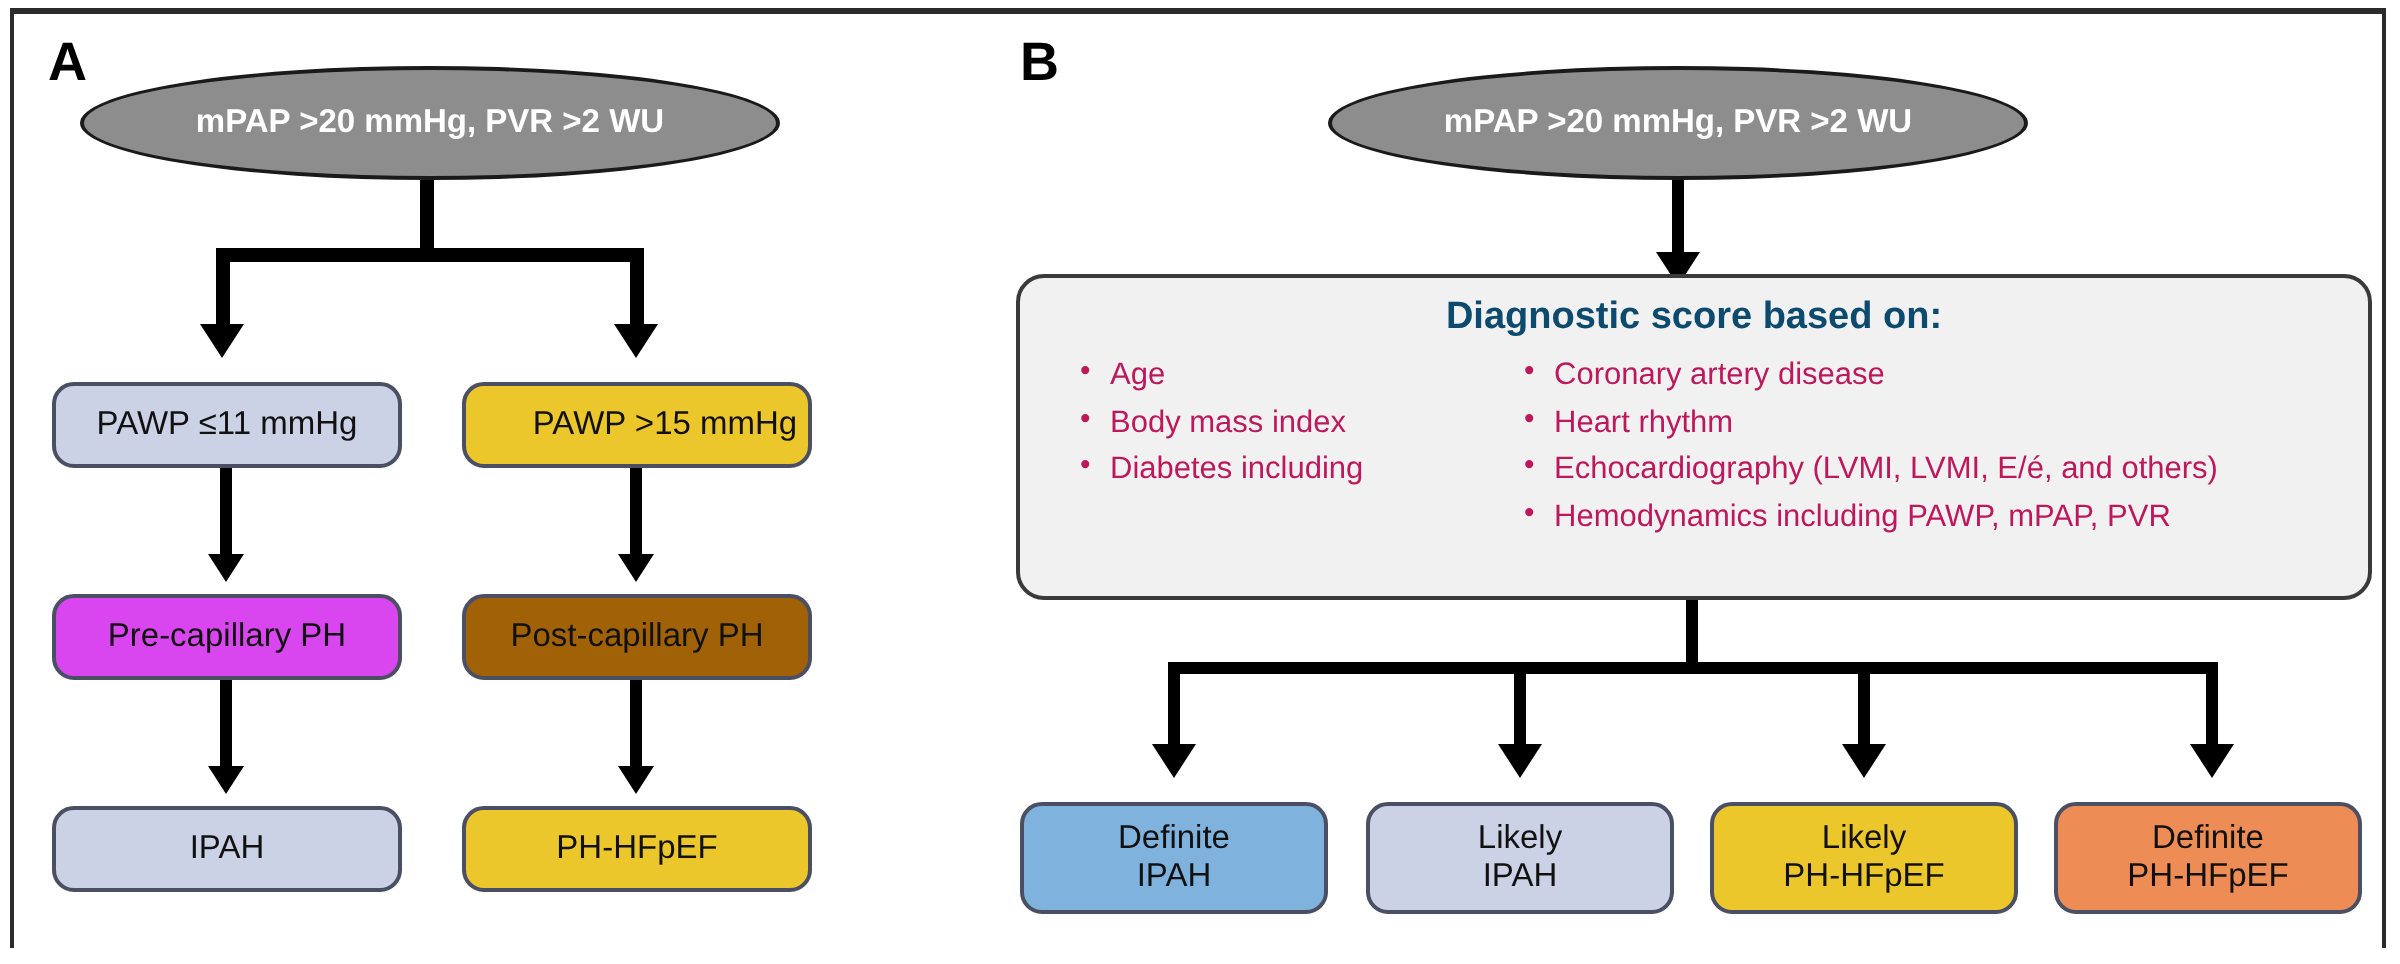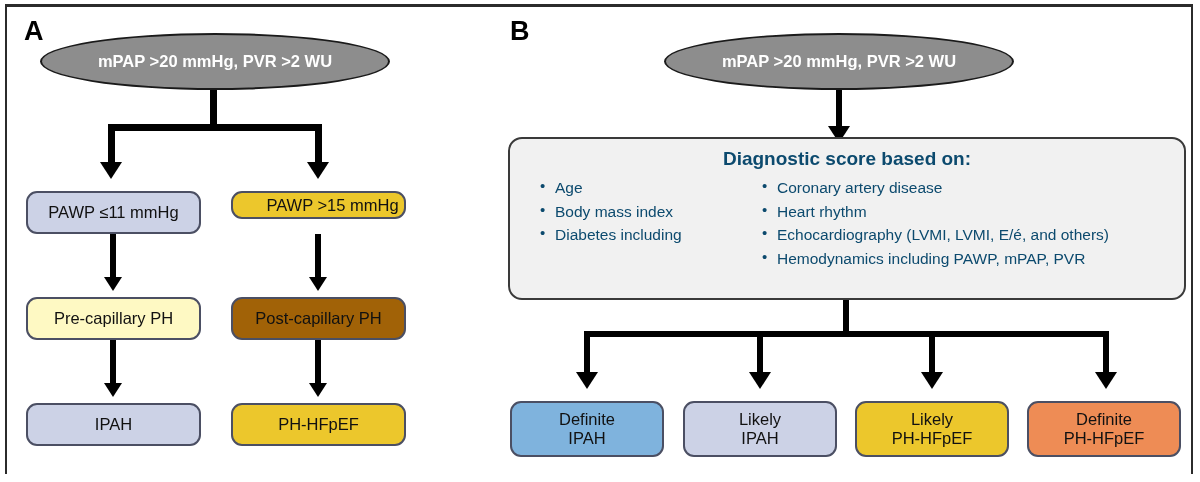--- a/index.html
+++ b/index.html
@@ -39,21 +39,21 @@
     position:absolute;box-sizing:border-box;
     background:#f1f1f1;border:2px solid #3a3a3a;border-radius:14px;
   }
   .score-title{
     text-align:center;font-weight:bold;font-size:19px;color:#0c4a6e;
     margin-top:9px;
   }
   .score-cols{display:flex;margin-top:6px;padding-left:30px;}
   .score-col{list-style:none;margin:0;padding:0;}
   .score-col li{
-    font-size:15.5px;color:#0c4a6e;line-height:1.52;
+    font-size:15.5px;color:#be185d;line-height:1.52;
     position:relative;padding-left:15px;white-space:nowrap;
   }
   .score-col li:before{
     content:"\2022";position:absolute;left:0;top:-1px;font-size:15px;
   }
   .col-a{width:222px;}
 
   
   .vline{position:absolute;background:#000;}
   .hline{position:absolute;background:#000;}
@@ -89,27 +89,27 @@
     <div class="vline" style="left:108px;top:124px;width:7px;height:40px;"></div>
     <div class="arrowhead" style="left:100px;top:162px;"></div>
 
     <div class="vline" style="left:315px;top:124px;width:7px;height:40px;"></div>
     <div class="arrowhead" style="left:307px;top:162px;"></div>
 
     <div class="rbox" style="left:26px;top:191px;width:175px;height:43px;font-size:16.5px;background:#ccd2e6;">PAWP ≤11 mmHg</div>
     <div class="vline" style="left:110px;top:234px;width:6px;height:49px;"></div>
     <div class="arrowhead small" style="left:104px;top:277px;"></div>
 
-    <div class="rbox" style="left:26px;top:297px;width:175px;height:43px;font-size:16.5px;background:#fef9c3;">Pre-capillary PH</div>
+    <div class="rbox" style="left:26px;top:297px;width:175px;height:43px;font-size:16.5px;background:#d946ef;">Pre-capillary PH</div>
     <div class="vline" style="left:110px;top:340px;width:6px;height:49px;"></div>
     <div class="arrowhead small" style="left:104px;top:383px;"></div>
 
     <div class="rbox" style="left:26px;top:403px;width:175px;height:43px;font-size:16.5px;background:#ccd2e6;">IPAH</div>
 
-    <div class="rbox" style="left:231px;top:191px;width:175px;height:28px;font-size:16.5px;background:#ecc72c;padding-left:28px;">PAWP &gt;15 mmHg</div>
+    <div class="rbox" style="left:231px;top:191px;width:175px;height:43px;font-size:16.5px;background:#ecc72c;padding-left:28px;">PAWP &gt;15 mmHg</div>
     <div class="vline" style="left:315px;top:234px;width:6px;height:49px;"></div>
     <div class="arrowhead small" style="left:309px;top:277px;"></div>
 
     <div class="rbox" style="left:231px;top:297px;width:175px;height:43px;font-size:16.5px;background:#a16207;">Post-capillary PH</div>
     <div class="vline" style="left:315px;top:340px;width:6px;height:49px;"></div>
     <div class="arrowhead small" style="left:309px;top:383px;"></div>
 
     <div class="rbox" style="left:231px;top:403px;width:175px;height:43px;font-size:16.5px;background:#ecc72c;">PH-HFpEF</div>
   </div>
 

